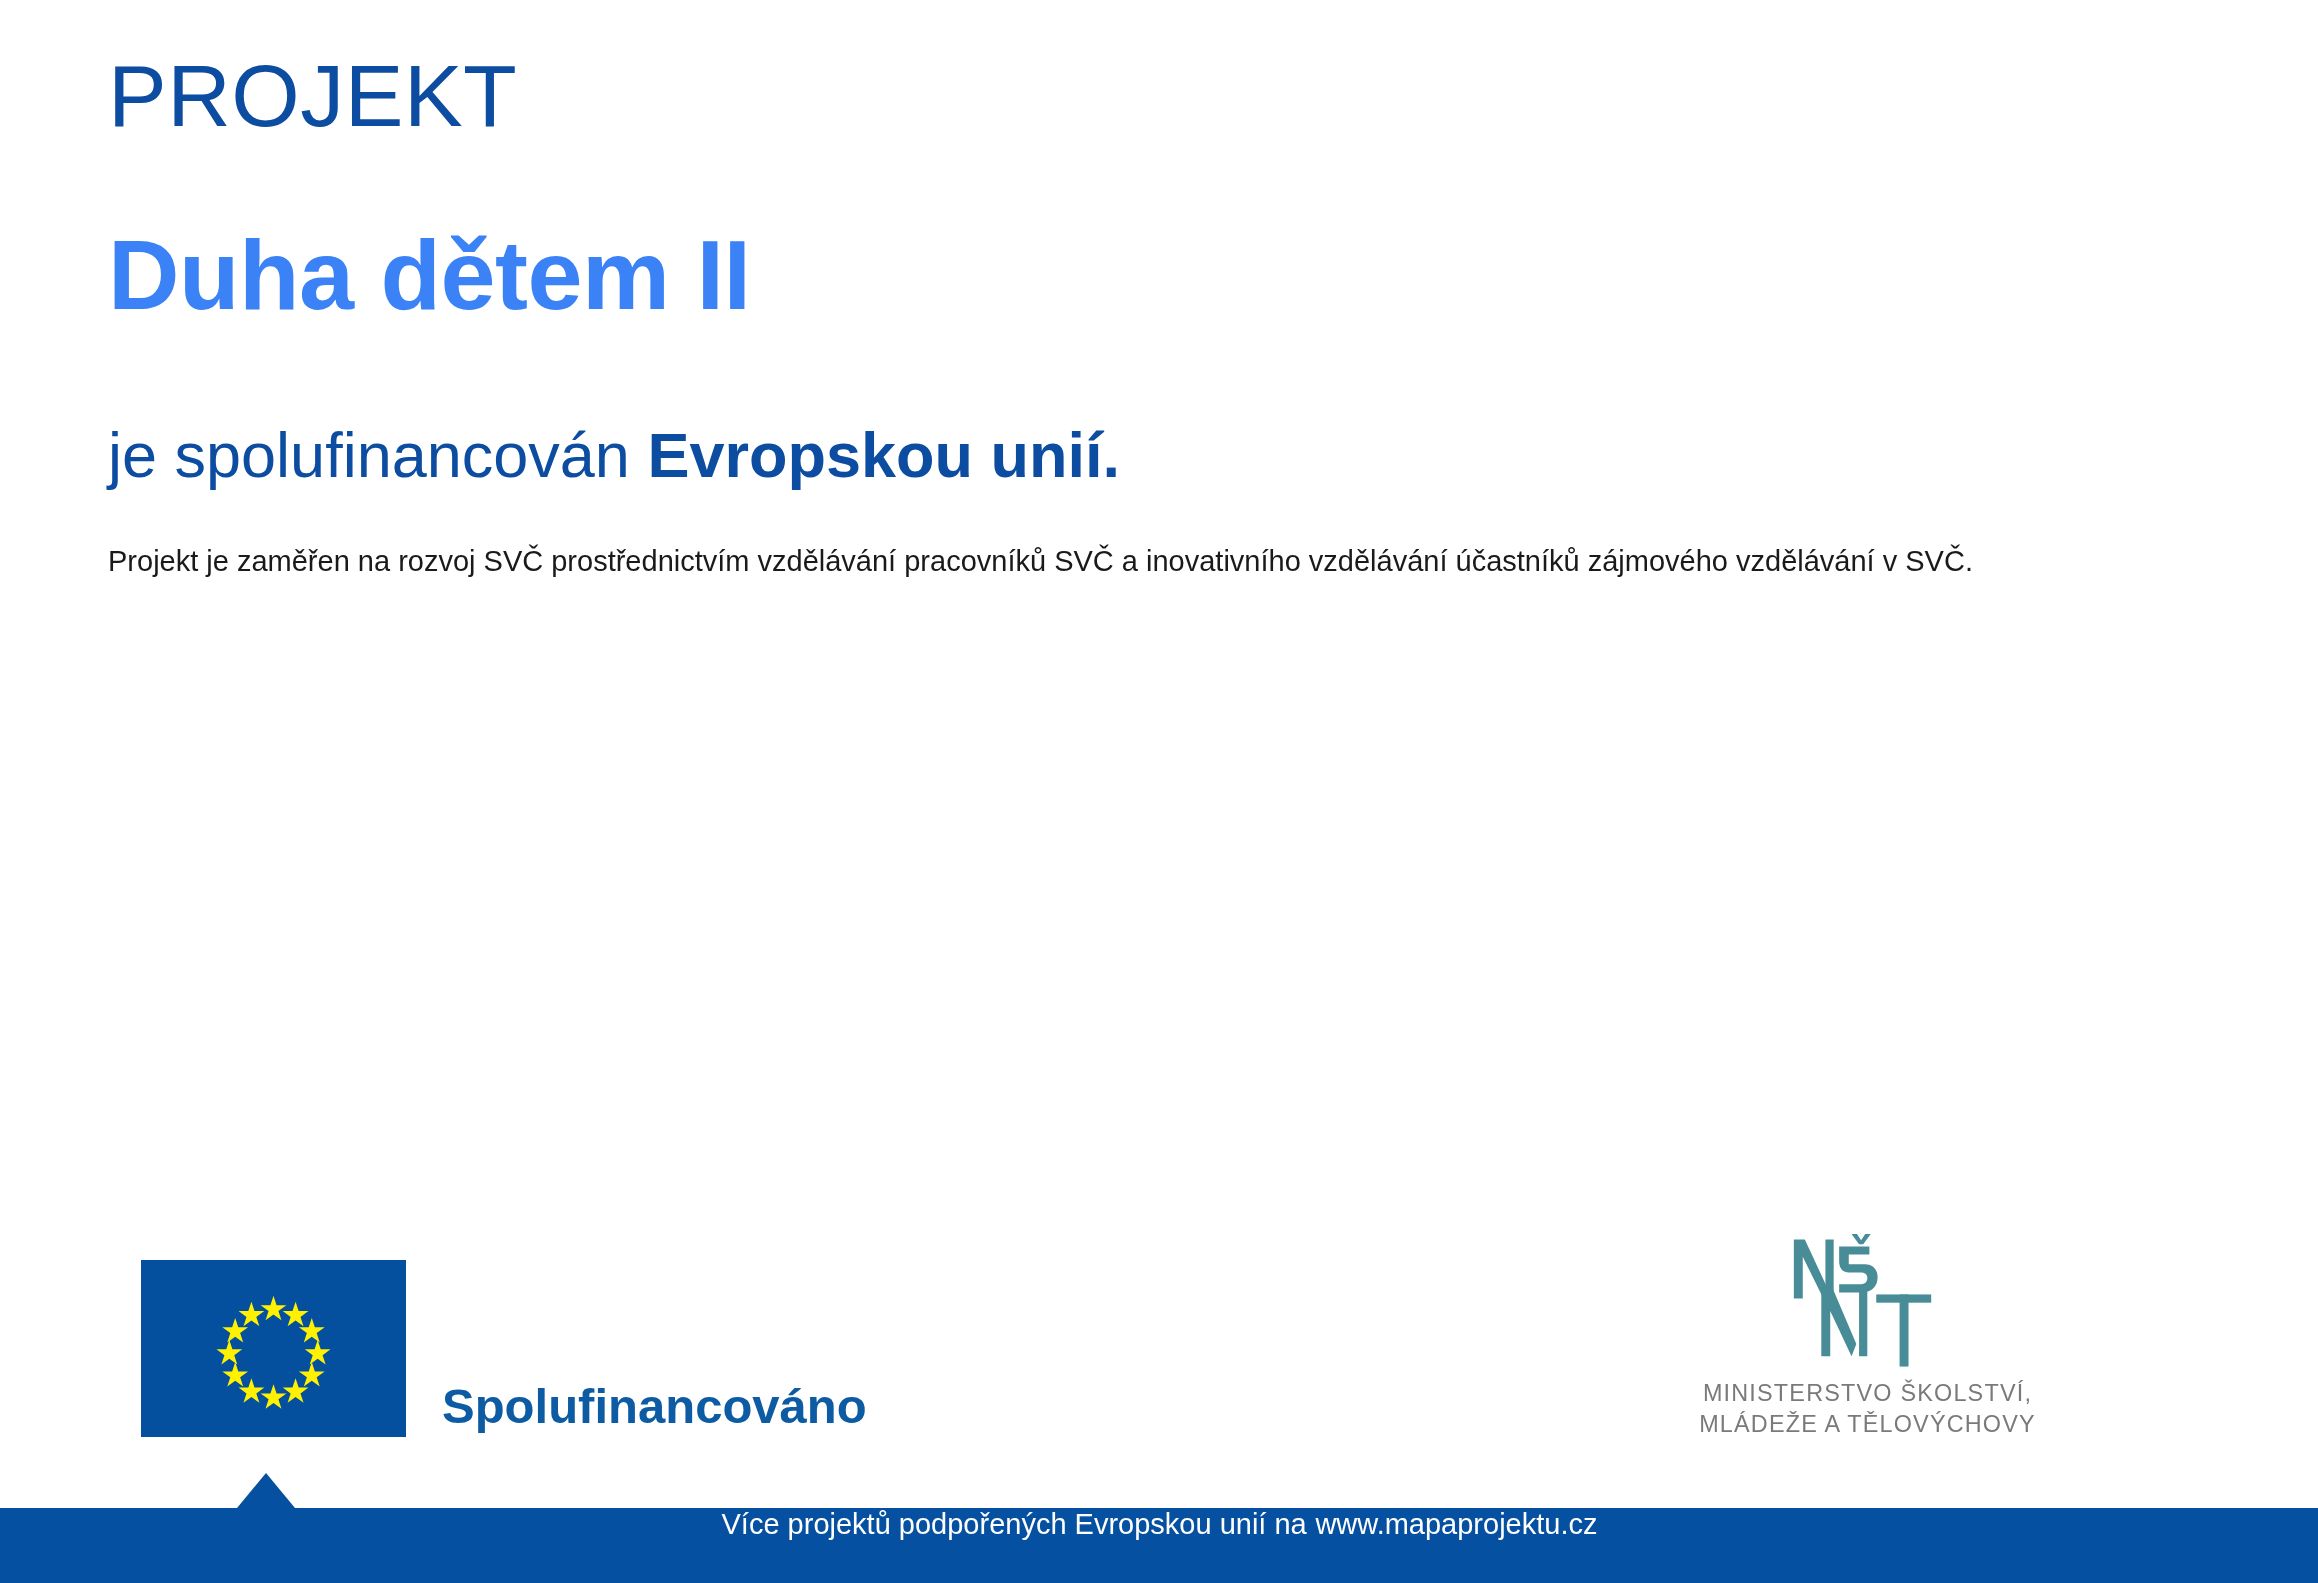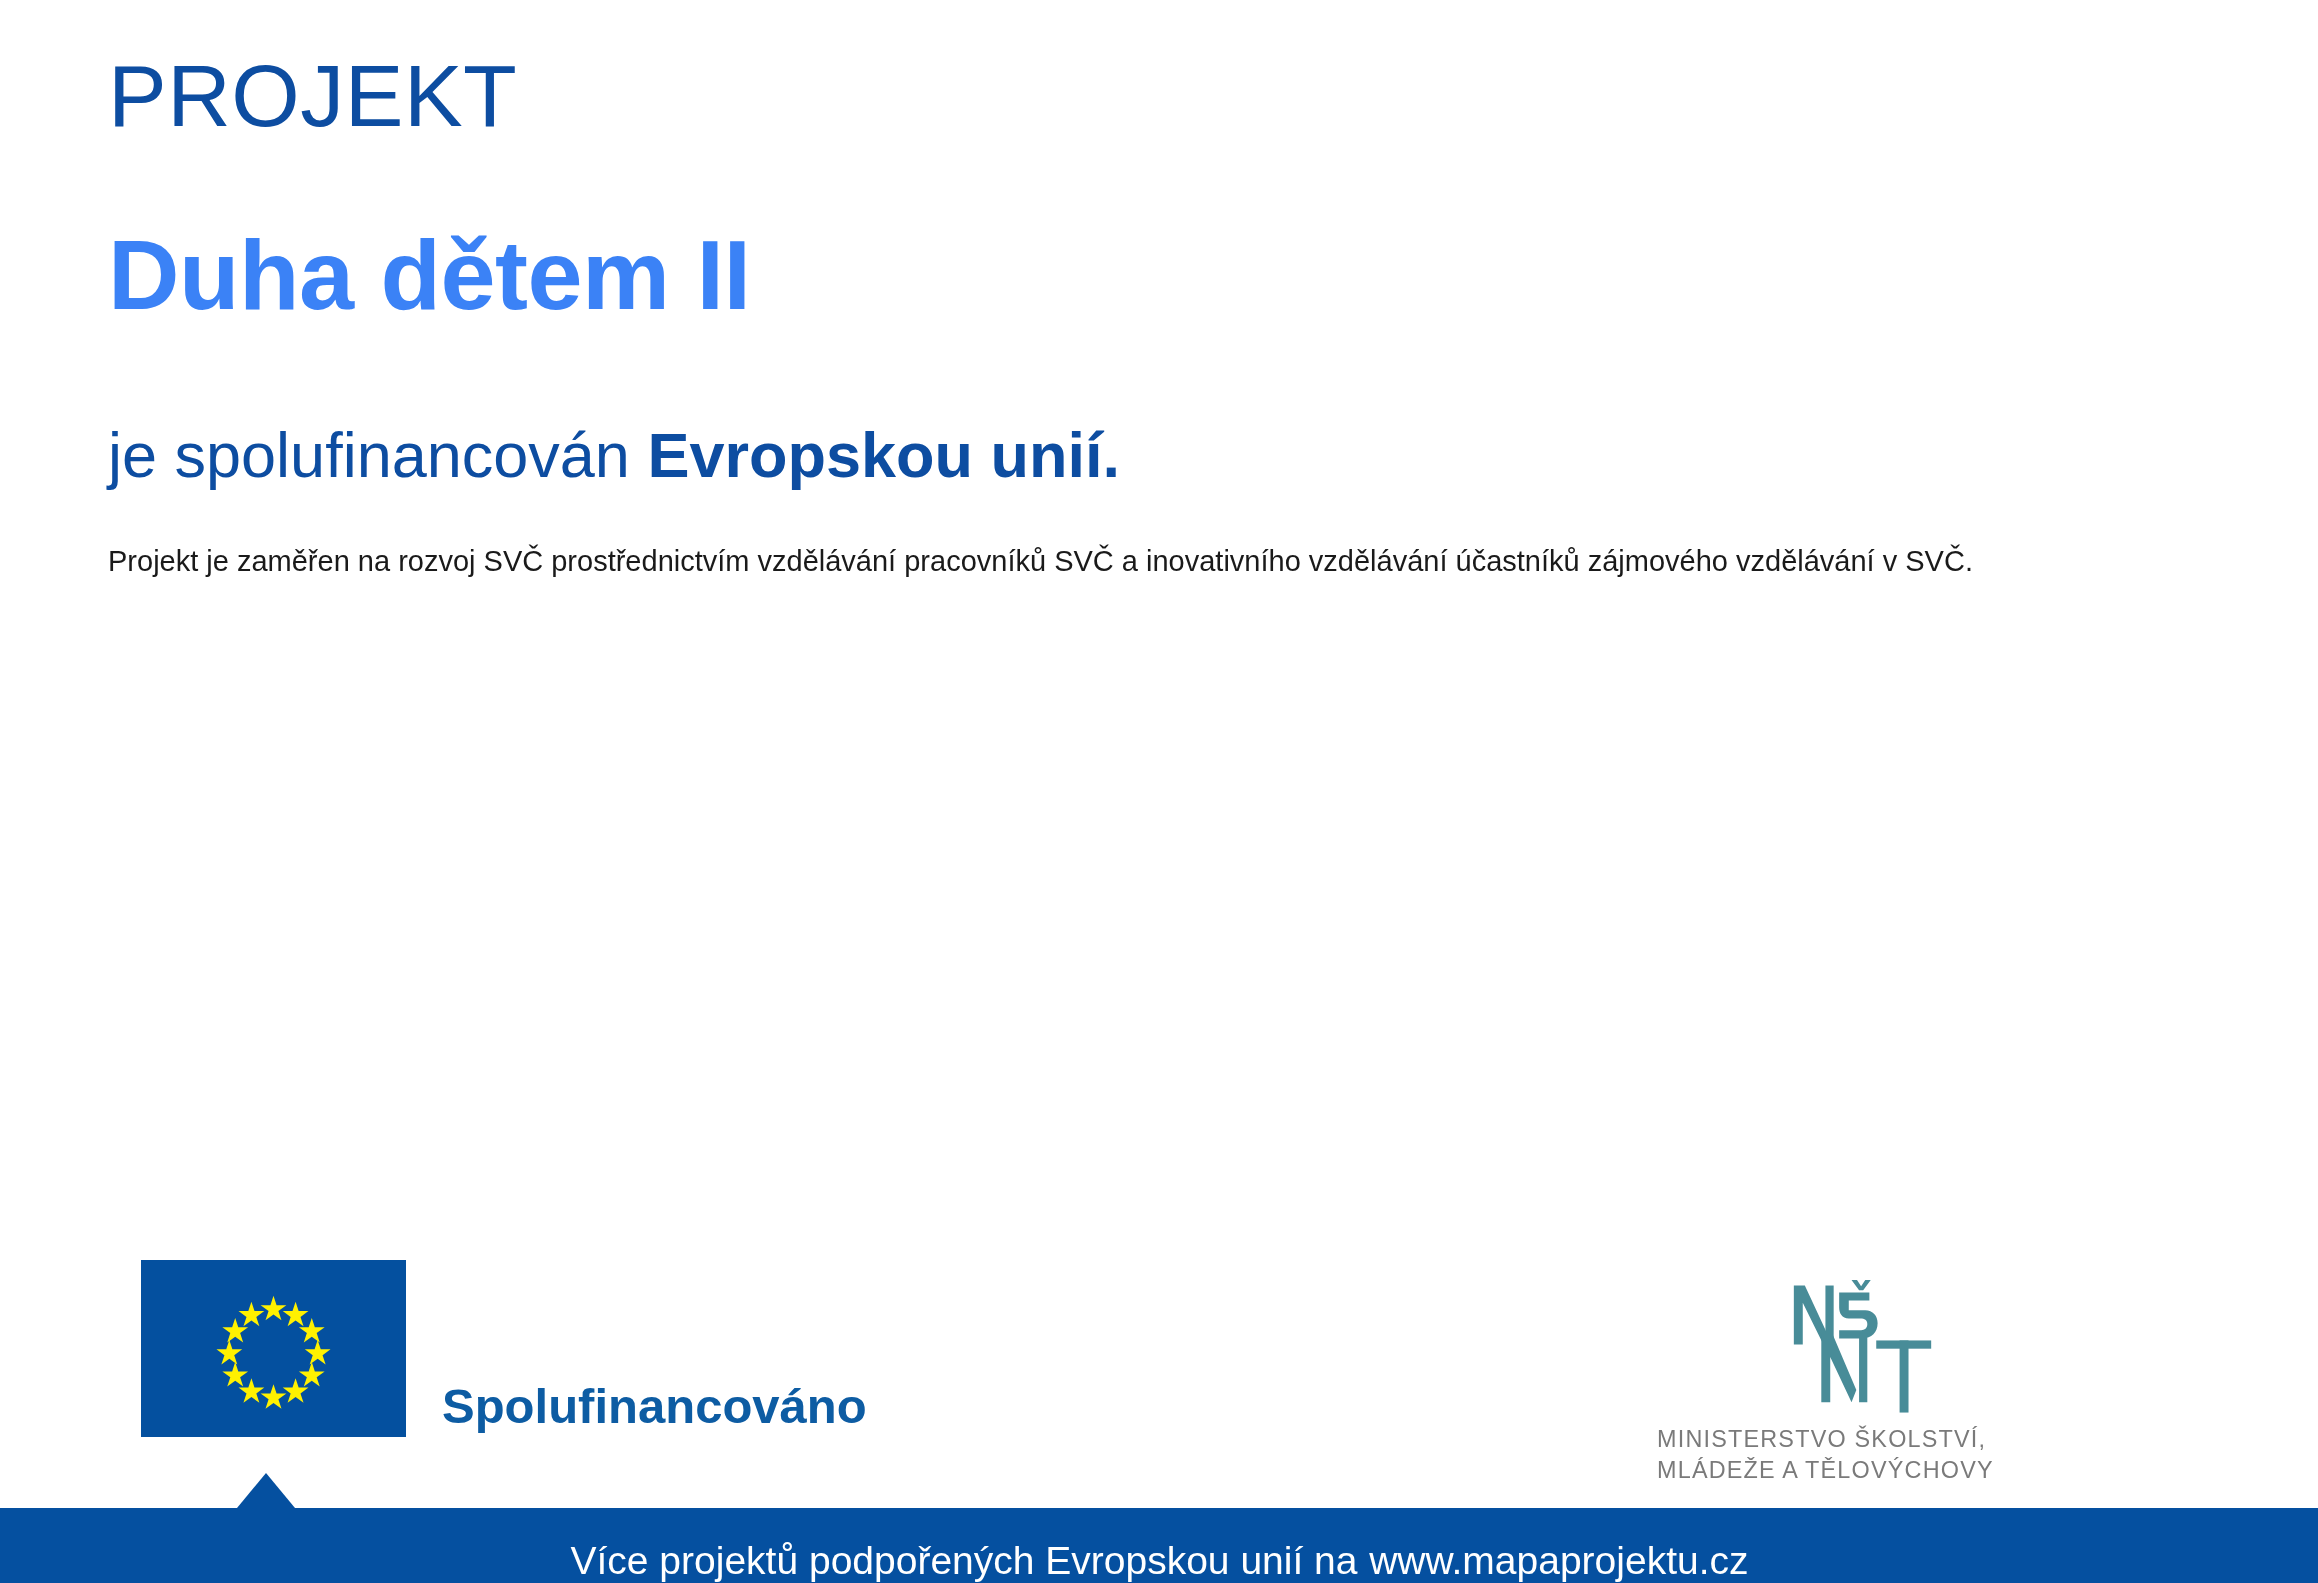--- a/index.html
+++ b/index.html
@@ -111,22 +111,23 @@
     font-weight: 700;
     color: #0D5CA3;
     line-height: 1.22;
     white-space: nowrap;
   }
 
   
   .msmt-logo {
     position: absolute;
     left: 1657px;
-    top: 1280px;
+    top: 1234px;
     width: 421px;
+    text-align: center;
   }
   .msmt-mark {
     width: 206px;
     height: 136px;
     margin: 0 auto;
     display: block;
   }
   .msmt-caption {
     margin-top: 8.4px;
     font-family: "Liberation Sans", sans-serif;
@@ -147,24 +148,24 @@
     height: 75px;
     background: #0550A0;
   }
   .footer-text {
     position: absolute;
     left: 0;
     top: 0;
     width: 100%;
     height: 75px;
     display: flex;
-    align-items: flex-end;
+    align-items: flex-start;
     justify-content: center;
     font-family: "Liberation Sans", sans-serif;
-    font-size: 39px;
+    font-size: 29px;
     font-weight: 400;
     color: #FFFFFF;
     white-space: nowrap;
   }
   .footer-text .strong {
     font-weight: 400;
     margin-left: 0.3em;
   }
 
   .footer-notch {

